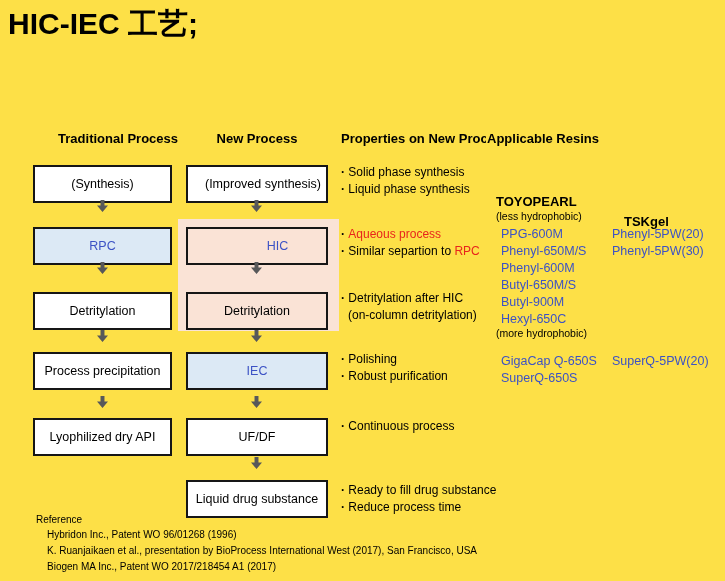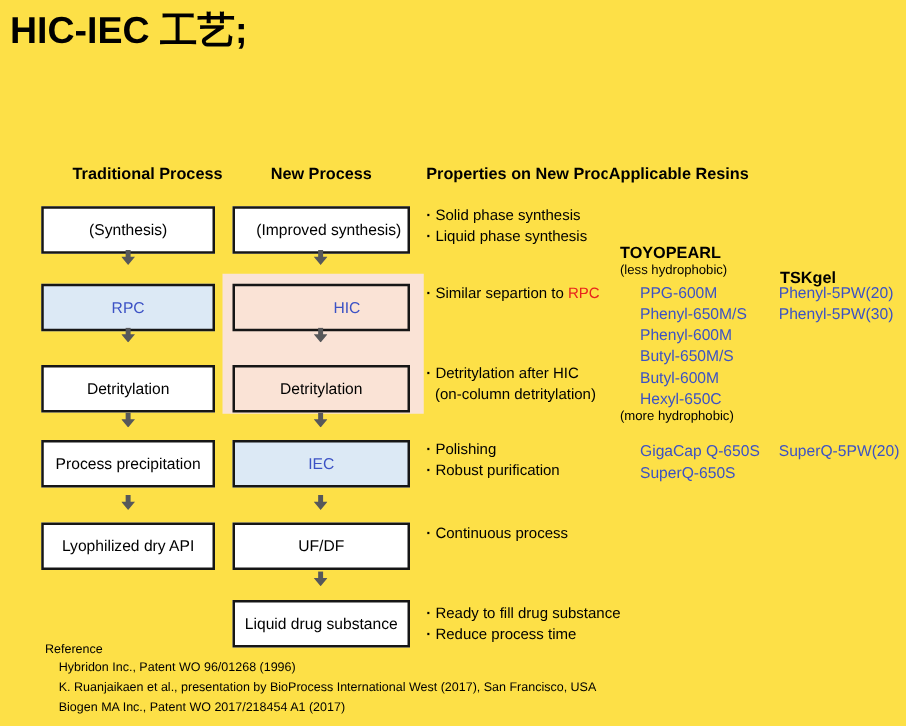--- a/index.html
+++ b/index.html
@@ -26,21 +26,21 @@
   .arr{position:absolute;width:11px;height:12px;background:#57585a;
        clip-path:polygon(32% 0,68% 0,68% 45%,100% 45%,50% 100%,0 45%,32% 45%);}
   
   .props{position:absolute;left:341px;font-size:12px;line-height:17px;white-space:nowrap;}
   .props .bl::before{content:"\00B7\00A0";font-weight:bold;}
   .props .cont{padding-left:7px;}
   .red{color:#e8241c;}
   
   .brand{position:absolute;font-size:13px;font-weight:bold;white-space:nowrap;}
   .note{position:absolute;font-size:10.5px;white-space:nowrap;}
-  .rlist{position:absolute;font-size:12.5px;line-height:17px;color:#3c52c5;white-space:nowrap;margin-left:11px;}
+  .rlist{position:absolute;font-size:12.5px;line-height:17px;color:#3c52c5;white-space:nowrap;}
   
   .refhead{position:absolute;left:36px;top:514px;font-size:10px;white-space:nowrap;}
   .ref{position:absolute;left:47px;font-size:10px;white-space:nowrap;}
 </style>
 </head>
 <body>
 
 <div class="slide">
 
   <div class="title1">HIC-IEC 工艺;</div>
@@ -74,20 +74,21 @@
   <div class="arr" style="left:251px;top:262px;"></div>
   <div class="arr" style="left:251px;top:330px;"></div>
   <div class="arr" style="left:251px;top:396px;"></div>
   <div class="arr" style="left:251px;top:457px;"></div>
 
   <div class="props" style="top:164px;">
     <div class="bl"><span>Solid phase synthesis</span></div>
     <div class="bl"><span>Liquid phase synthesis</span></div>
   </div>
   <div class="props" style="top:226px;">
+    <div class="bl"><span class="red">Aqueous process</span></div>
     <div class="bl"><span>Similar separtion to </span><span class="red">RPC</span></div>
   </div>
   <div class="props" style="top:290px;">
     <div class="bl"><span>Detritylation after HIC</span></div>
     <div class="cont"><span>(on-column detritylation)</span></div>
   </div>
   <div class="props" style="top:351px;">
     <div class="bl"><span>Polishing</span></div>
     <div class="bl"><span>Robust purification</span></div>
   </div>
@@ -99,21 +100,21 @@
     <div class="bl"><span>Reduce process time</span></div>
   </div>
 
   <div class="brand" style="left:496px;top:194px;">TOYOPEARL</div>
   <div class="note" style="left:496px;top:210px;">(less hydrophobic)</div>
   <div class="rlist" style="left:501px;top:226px;">
     <div>PPG-600M</div>
     <div>Phenyl-650M/S</div>
     <div>Phenyl-600M</div>
     <div>Butyl-650M/S</div>
-    <div>Butyl-600M</div>
+    <div>Butyl-900M</div>
     <div>Hexyl-650C</div>
   </div>
   <div class="note" style="left:496px;top:327px;">(more hydrophobic)</div>
   <div class="rlist" style="left:501px;top:353px;">
     <div>GigaCap Q-650S</div>
     <div>SuperQ-650S</div>
   </div>
 
   <div class="brand" style="left:624px;top:194px;margin-top:20px;">TSKgel</div>
   <div class="rlist" style="left:612px;top:226px;">

